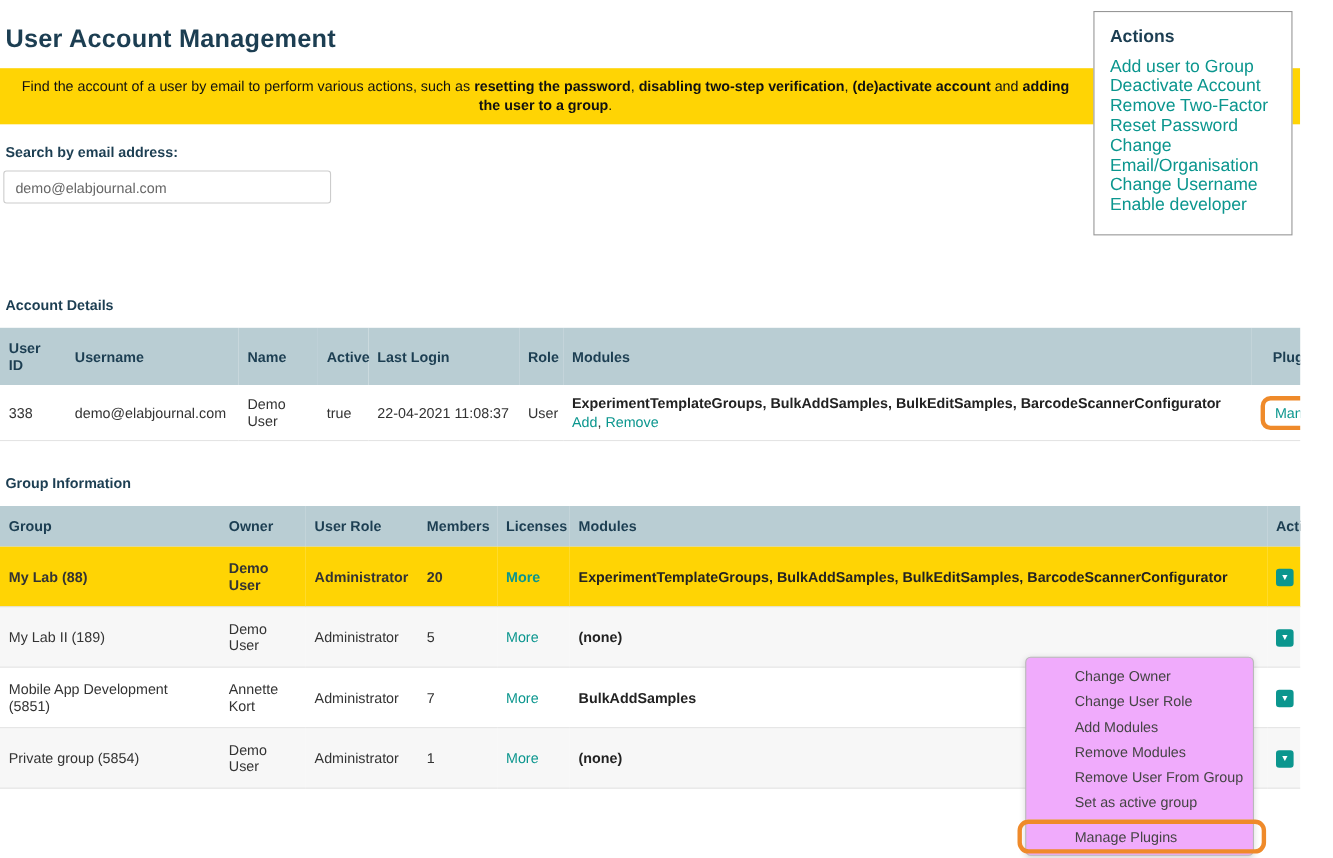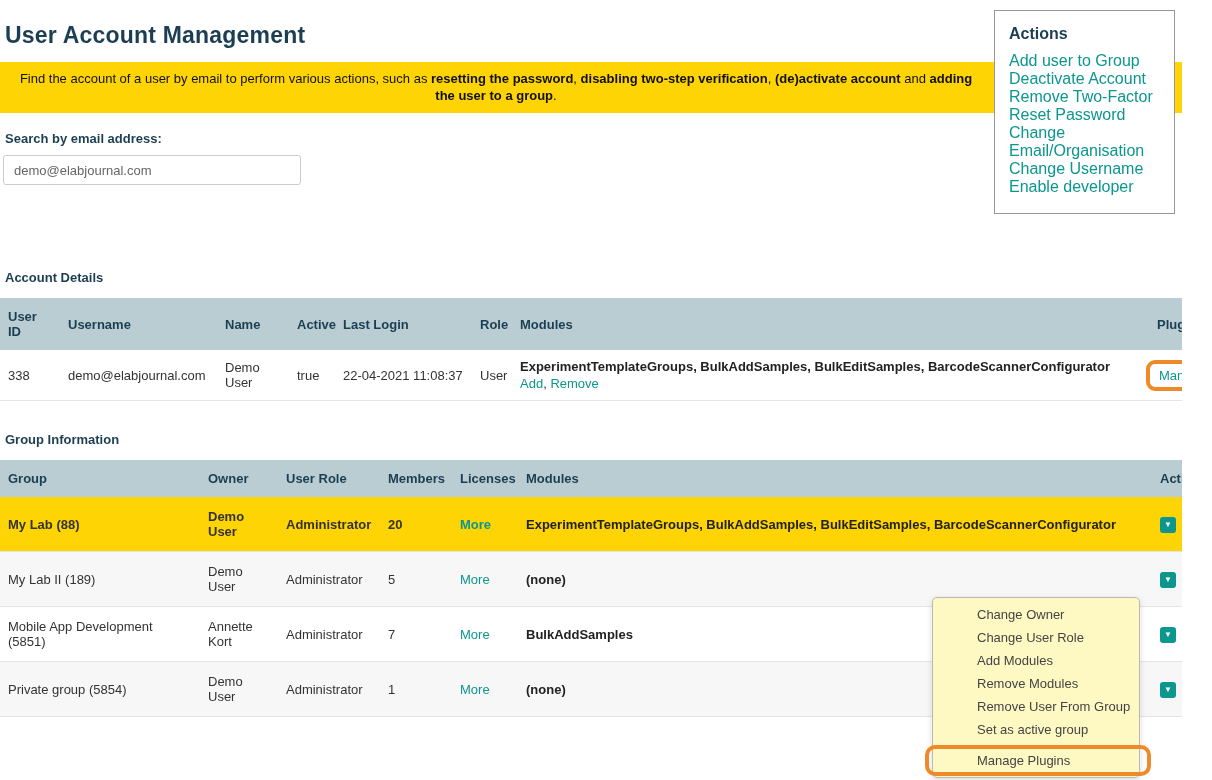--- a/index.html
+++ b/index.html
@@ -33,21 +33,21 @@
   .actions-cell { padding-left:6px; }
 
   .ring { display:inline-block; border:4px solid var(--highlight-orange,#ef8a2a); border-radius:9px; padding:4px 9px; background:transparent; }
 
   .dd-btn { width:16px; height:16px; border:none; border-radius:3px; background:var(--link-teal,#0b968e); color:#fff; font-size:8px; line-height:16px; text-align:center; padding:0; cursor:pointer; display:inline-block; }
 
   .actions-panel { position:absolute; top:10px; right:7px; width:181px; background:#fff; border:1px solid #979797; padding:14px 14px 17px; z-index:3; }
   .actions-title { font-size:16px; font-weight:bold; color:var(--heading,#1c3e52); margin-bottom:9px; }
   .actions-panel a { display:block; font-size:16px; line-height:18px; color:var(--link-teal,#0b968e); text-decoration:none; cursor:pointer; }
 
-  .context-menu { position:absolute; left:932px; top:597px; width:208px; background:#fef9c3; border:1px solid #b9b9b9; border-radius:5px; box-shadow:0 2px 6px rgba(0,0,0,.15); padding:5px 0; z-index:5; }
+  .context-menu { position:absolute; left:932px; top:597px; width:208px; background:#f0abfc; border:1px solid #b9b9b9; border-radius:5px; box-shadow:0 2px 6px rgba(0,0,0,.15); padding:5px 0; z-index:5; }
   .menu-item { position:relative; padding:4px 10px 4px 44px; font-size:13px; line-height:15px; color:#444; cursor:pointer; white-space:nowrap; }
   .menu-sep { border-top:1px solid #ddd; margin:4px 0 3px; }
   .menu-ring { position:absolute; left:-8px; right:-12px; top:-4px; bottom:-4px; border:4px solid var(--highlight-orange,#ef8a2a); border-radius:10px; pointer-events:none; }
 </style>
 </head>
 <body>
 
 <div class="page">
 
   <h1>User Account Management</h1>

